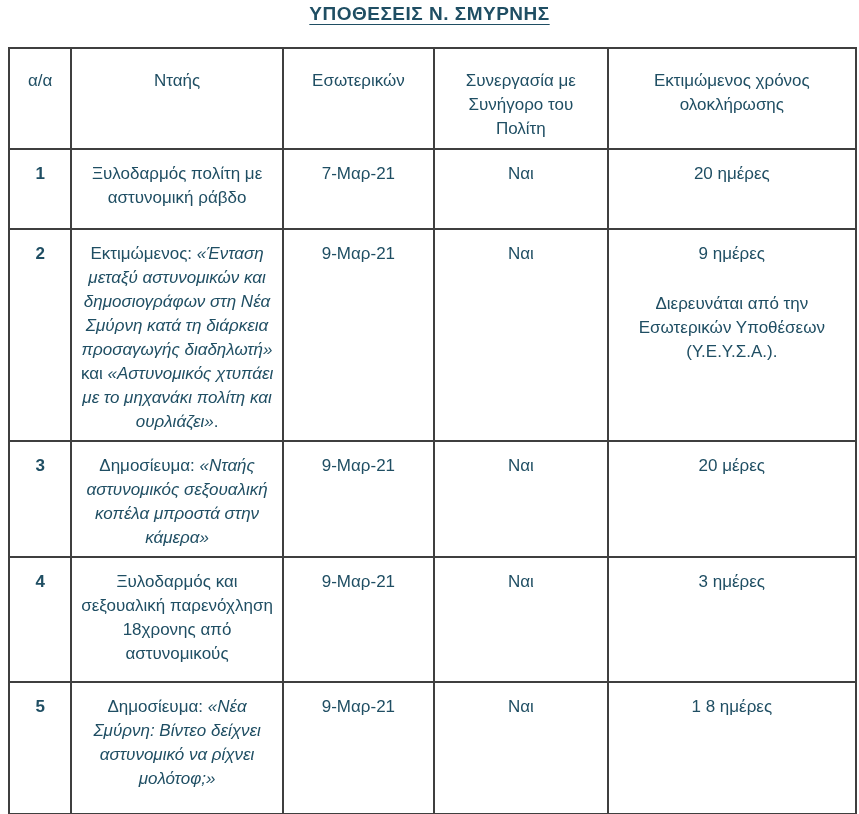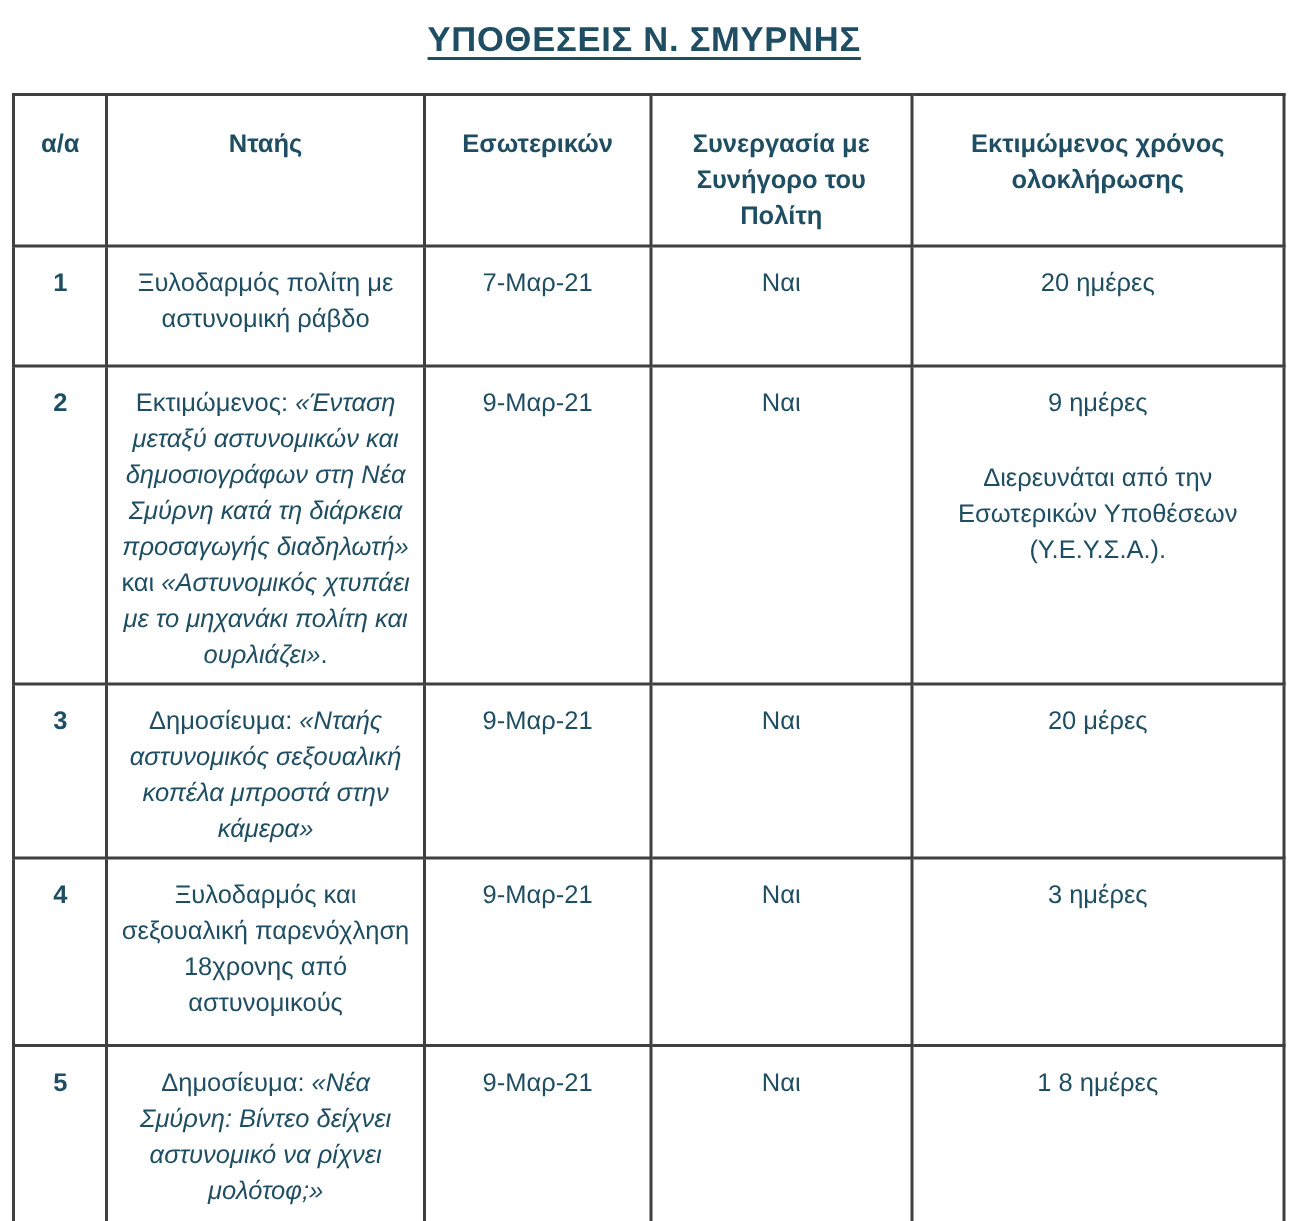--- a/index.html
+++ b/index.html
@@ -11,23 +11,23 @@
     overflow: hidden;
     font-family: "Liberation Sans", "DejaVu Sans", sans-serif;
   }
   .page {
     width: 859px;
     height: 814px;
     position: relative;
   }
   .title {
     margin: 0;
-    padding-top: 13px;
+    padding-top: 3px;
     text-align: center;
-    font-size: 23px;
+    font-size: 19px;
     font-weight: bold;
     letter-spacing: 0.5px;
     color: #1f4e63;
     text-decoration: underline;
     text-underline-offset: 4px;
   }
   table.cases {
     border-collapse: collapse;
     table-layout: fixed;
     width: 849px;
@@ -39,21 +39,21 @@
   table.cases th,
   table.cases td {
     border: 2px solid #3f3f3f;
     vertical-align: top;
     text-align: center;
     padding: 12px 8px 6px 8px;
     line-height: 24px;
     overflow: hidden;
   }
   table.cases th {
-    font-weight: bold;
+    font-weight: normal;
     padding-top: 20px;
   }
   td p, th p { margin: 0; }
   td.cell-time p { margin: 0 0 26px 0; }
   td.cell-time p:last-child { margin-bottom: 0; }
   .col-num   { width: 61px;  }
   .col-event { width: 207px; }
   .col-date  { width: 148px; }
   .col-coop  { width: 170px; }
   .col-time  { width: 243px; }

